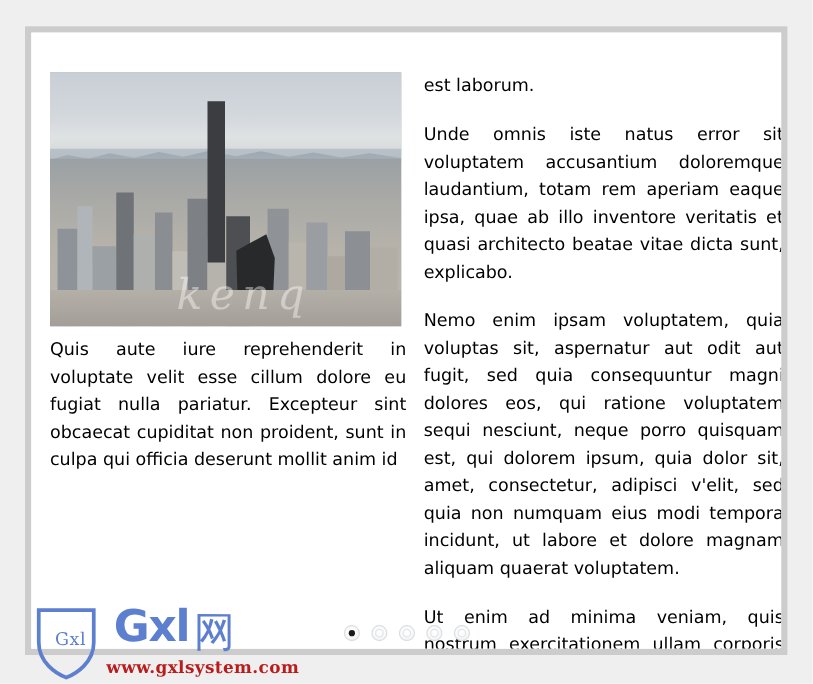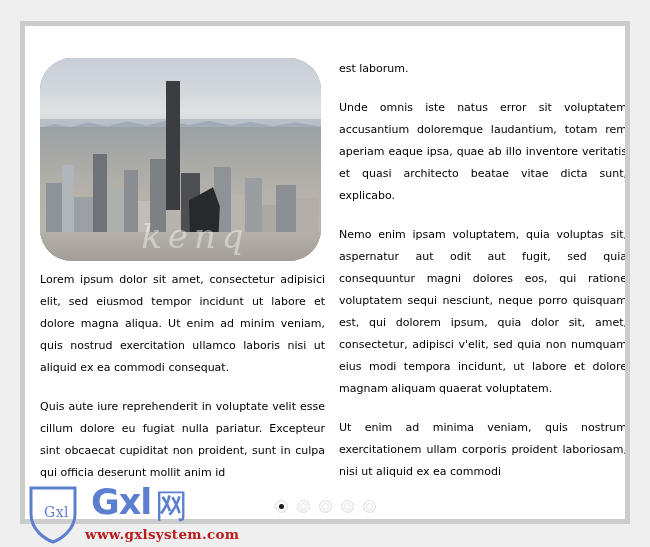--- a/index.html
+++ b/index.html
@@ -65,21 +65,20 @@
 
   
   #slide-photo {
     position: relative;
     width: 281px;
     height: 203px;
     margin-top: 32px;
     margin-bottom: 8px;
     overflow: hidden;
     background: #8d949c;
-    border-radius: 32px;
   }
 
   
   .photo-sky {
     position: absolute;
     left: 0; top: 0; width: 100%; height: 36%;
     background: linear-gradient(to bottom, #c9cfd6 0%, #d3d8dd 48%, #dfe2e3 72%, #cdd2d4 100%);
   }
   
   .photo-ridge {
@@ -117,21 +116,21 @@
     color: rgba(255,255,255,0.42);
     letter-spacing: 6px;
     white-space: nowrap;
     pointer-events: none;
   }
 
   
   p.body-text {
     margin: 0 0 17px 0;
     font-family: "DejaVu Sans", sans-serif;
-    font-size: 11px;
+    font-size: 14px;
     line-height: 22px;
     color: #000000;
     text-align: justify;
     -webkit-hyphens: none;
     hyphens: none;
   }
   p.first-right {
     margin-top: 32px;
   }
 
@@ -270,21 +269,20 @@
                                     clip-path:polygon(0% 18%,78% 0%,100% 26%,92% 100%,6% 100%);"></div>
 
             <div class="bld" style="left:45%; width:5%; height:96%; background:#3b3d40; bottom:38%;"></div>
 
             <div class="bld" style="left:0%; width:100%; height:22%;
                                     background:linear-gradient(to bottom,#b4b0a8,#a39e97);"></div>
             <div class="photo-wm">kenq</div>
           </div>
         </div>
 
-        <p class="body-text">Lorem ipsum dolor sit amet, consectetur adipisici elit, sed eiusmod tempor incidunt ut labore et dolore magna aliqua. Ut enim ad minim veniam, quis nostrud exercitation ullamco laboris nisi ut aliquid ex ea commodi consequat.</p>
         <p class="body-text">Quis aute iure reprehenderit in voluptate velit esse cillum dolore eu fugiat nulla pariatur. Excepteur sint obcaecat cupiditat non proident, sunt in culpa qui officia deserunt mollit anim id</p>
       </div>
 
       <div class="text-column" id="column-right">
         <p class="body-text first-right">est laborum.</p>
         <p class="body-text">Unde omnis iste natus error sit voluptatem accusantium doloremque laudantium, totam rem aperiam eaque ipsa, quae ab illo inventore veritatis et quasi architecto beatae vitae dicta sunt, explicabo.</p>
         <p class="body-text">Nemo enim ipsam voluptatem, quia voluptas sit, aspernatur aut odit aut fugit, sed quia consequuntur magni dolores eos, qui ratione voluptatem sequi nesciunt, neque porro quisquam est, qui dolorem ipsum, quia dolor sit, amet, consectetur, adipisci v'elit, sed quia non numquam eius modi tempora incidunt, ut labore et dolore magnam aliquam quaerat voluptatem.</p>
         <p class="body-text">Ut enim ad minima veniam, quis nostrum exercitationem ullam corporis proident laboriosam, nisi ut aliquid ex ea commodi</p>
       </div>
 

